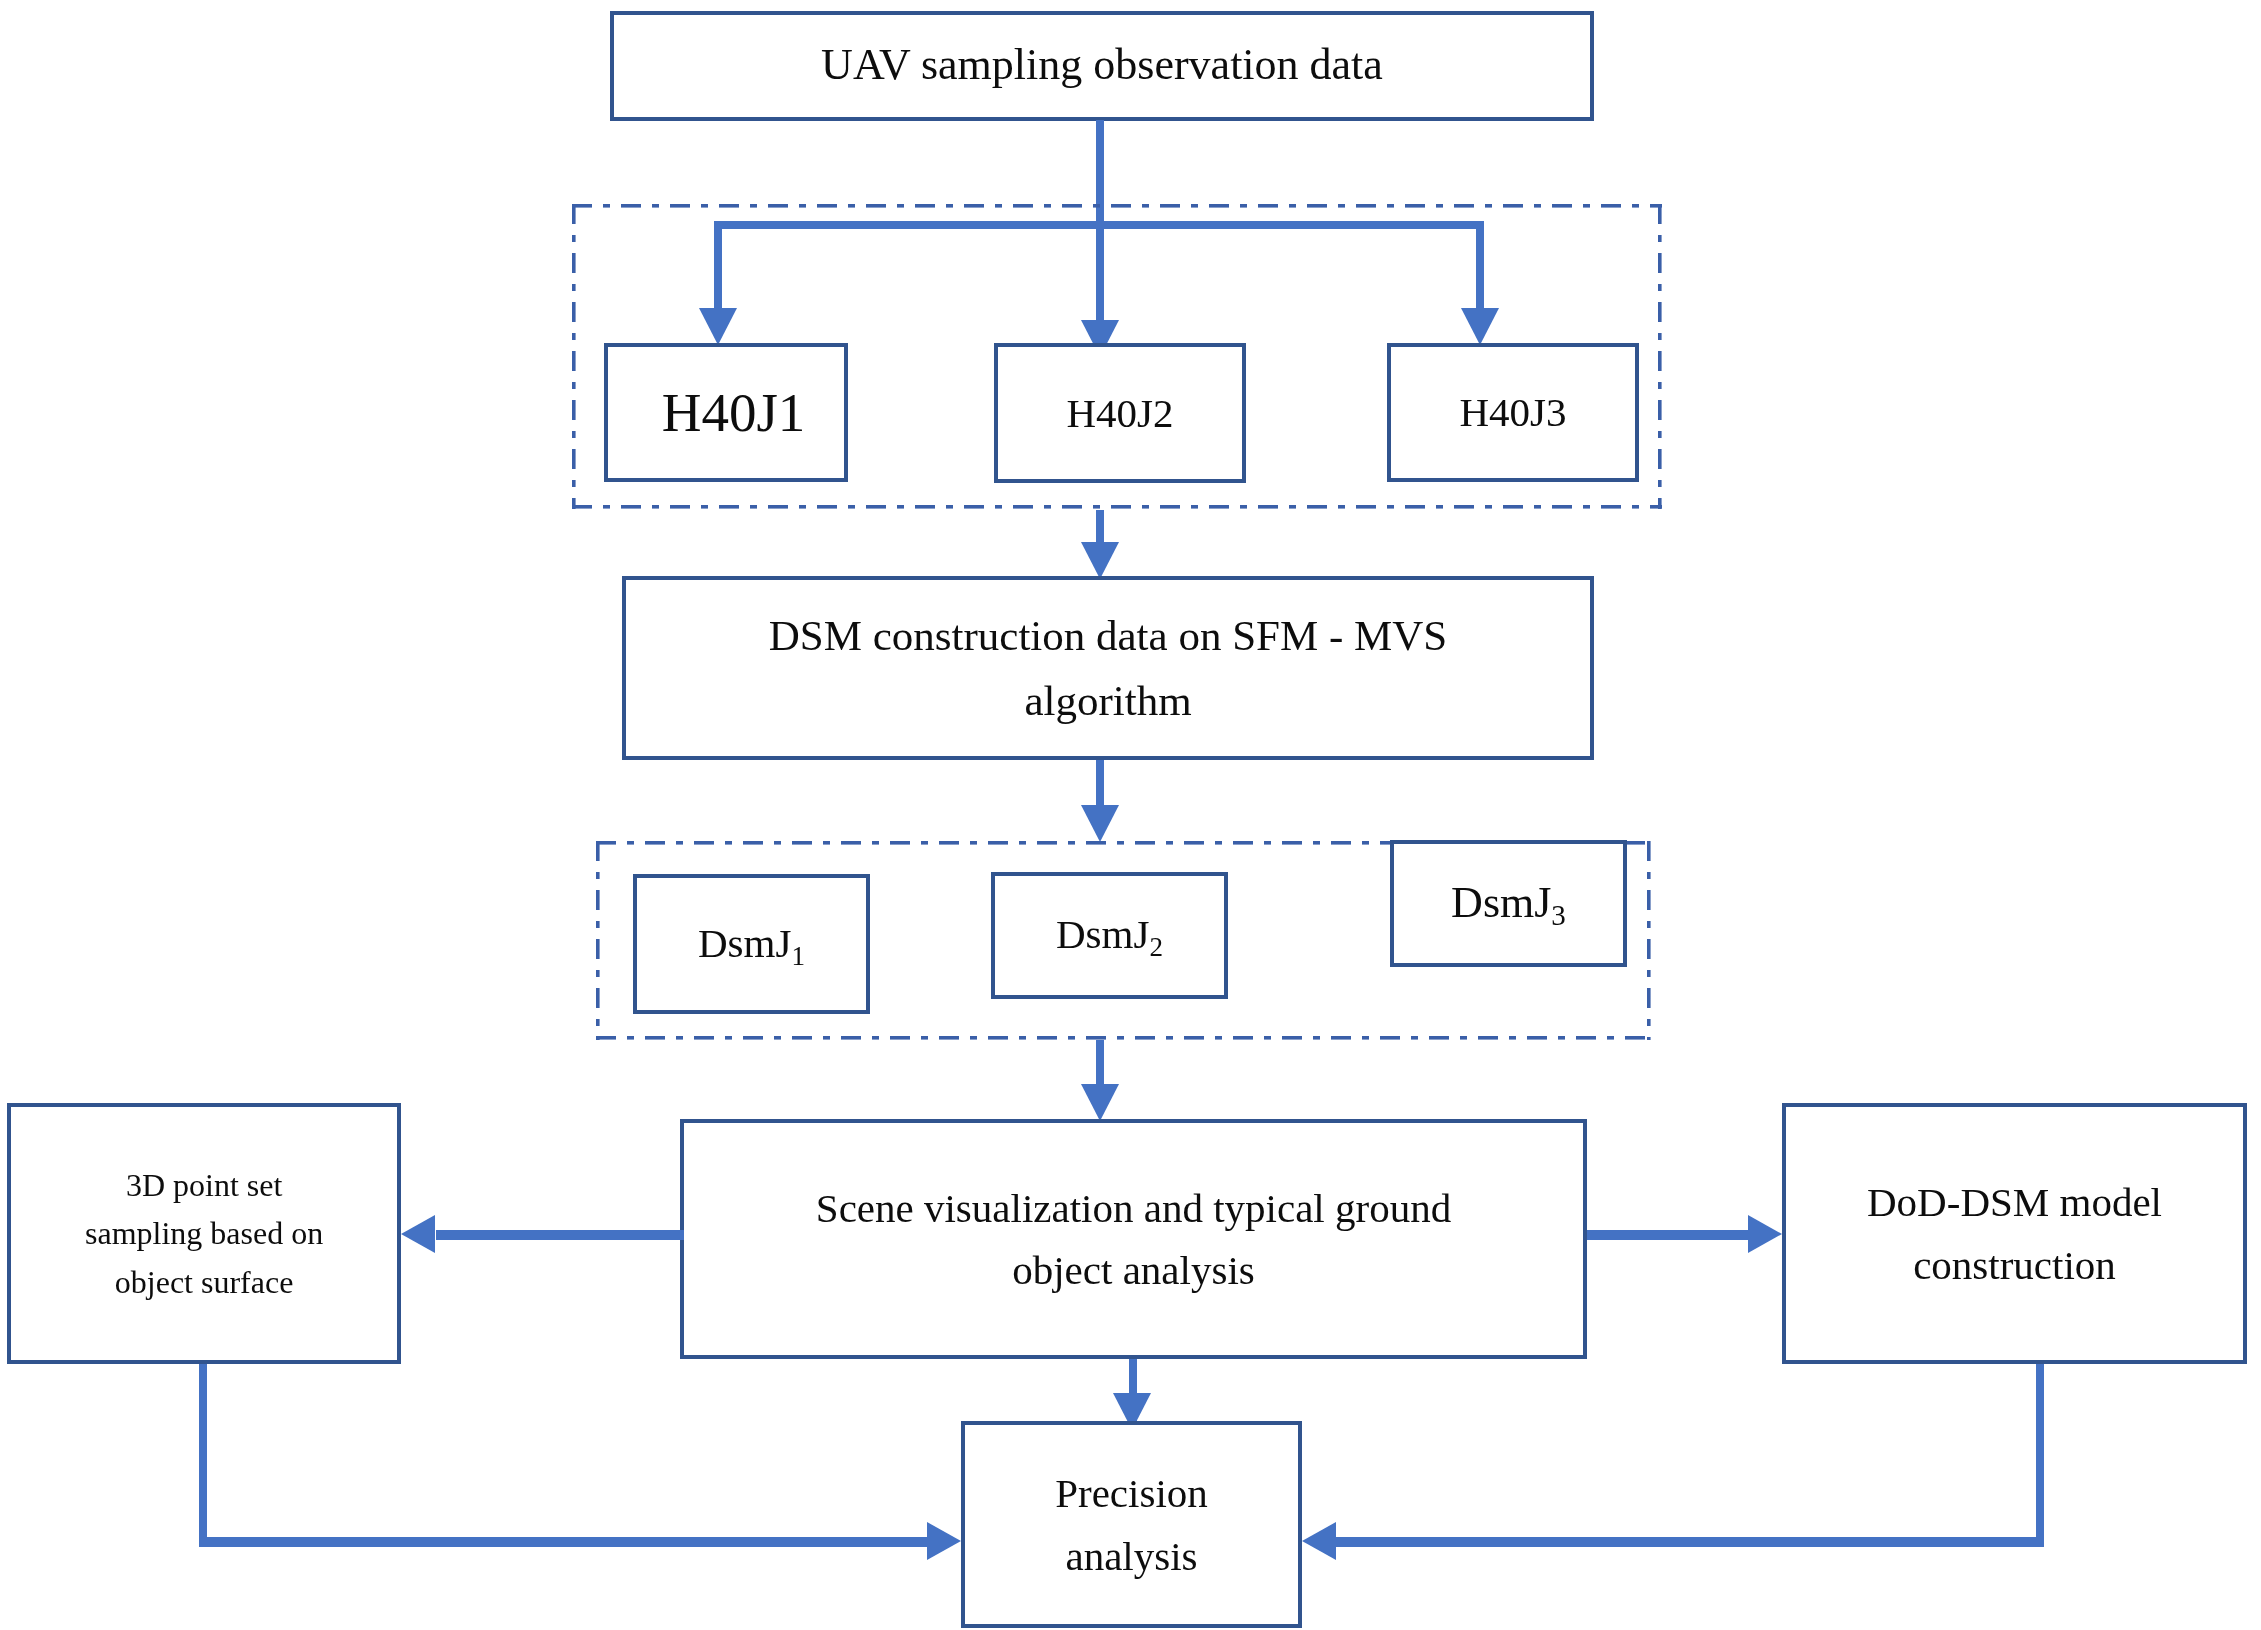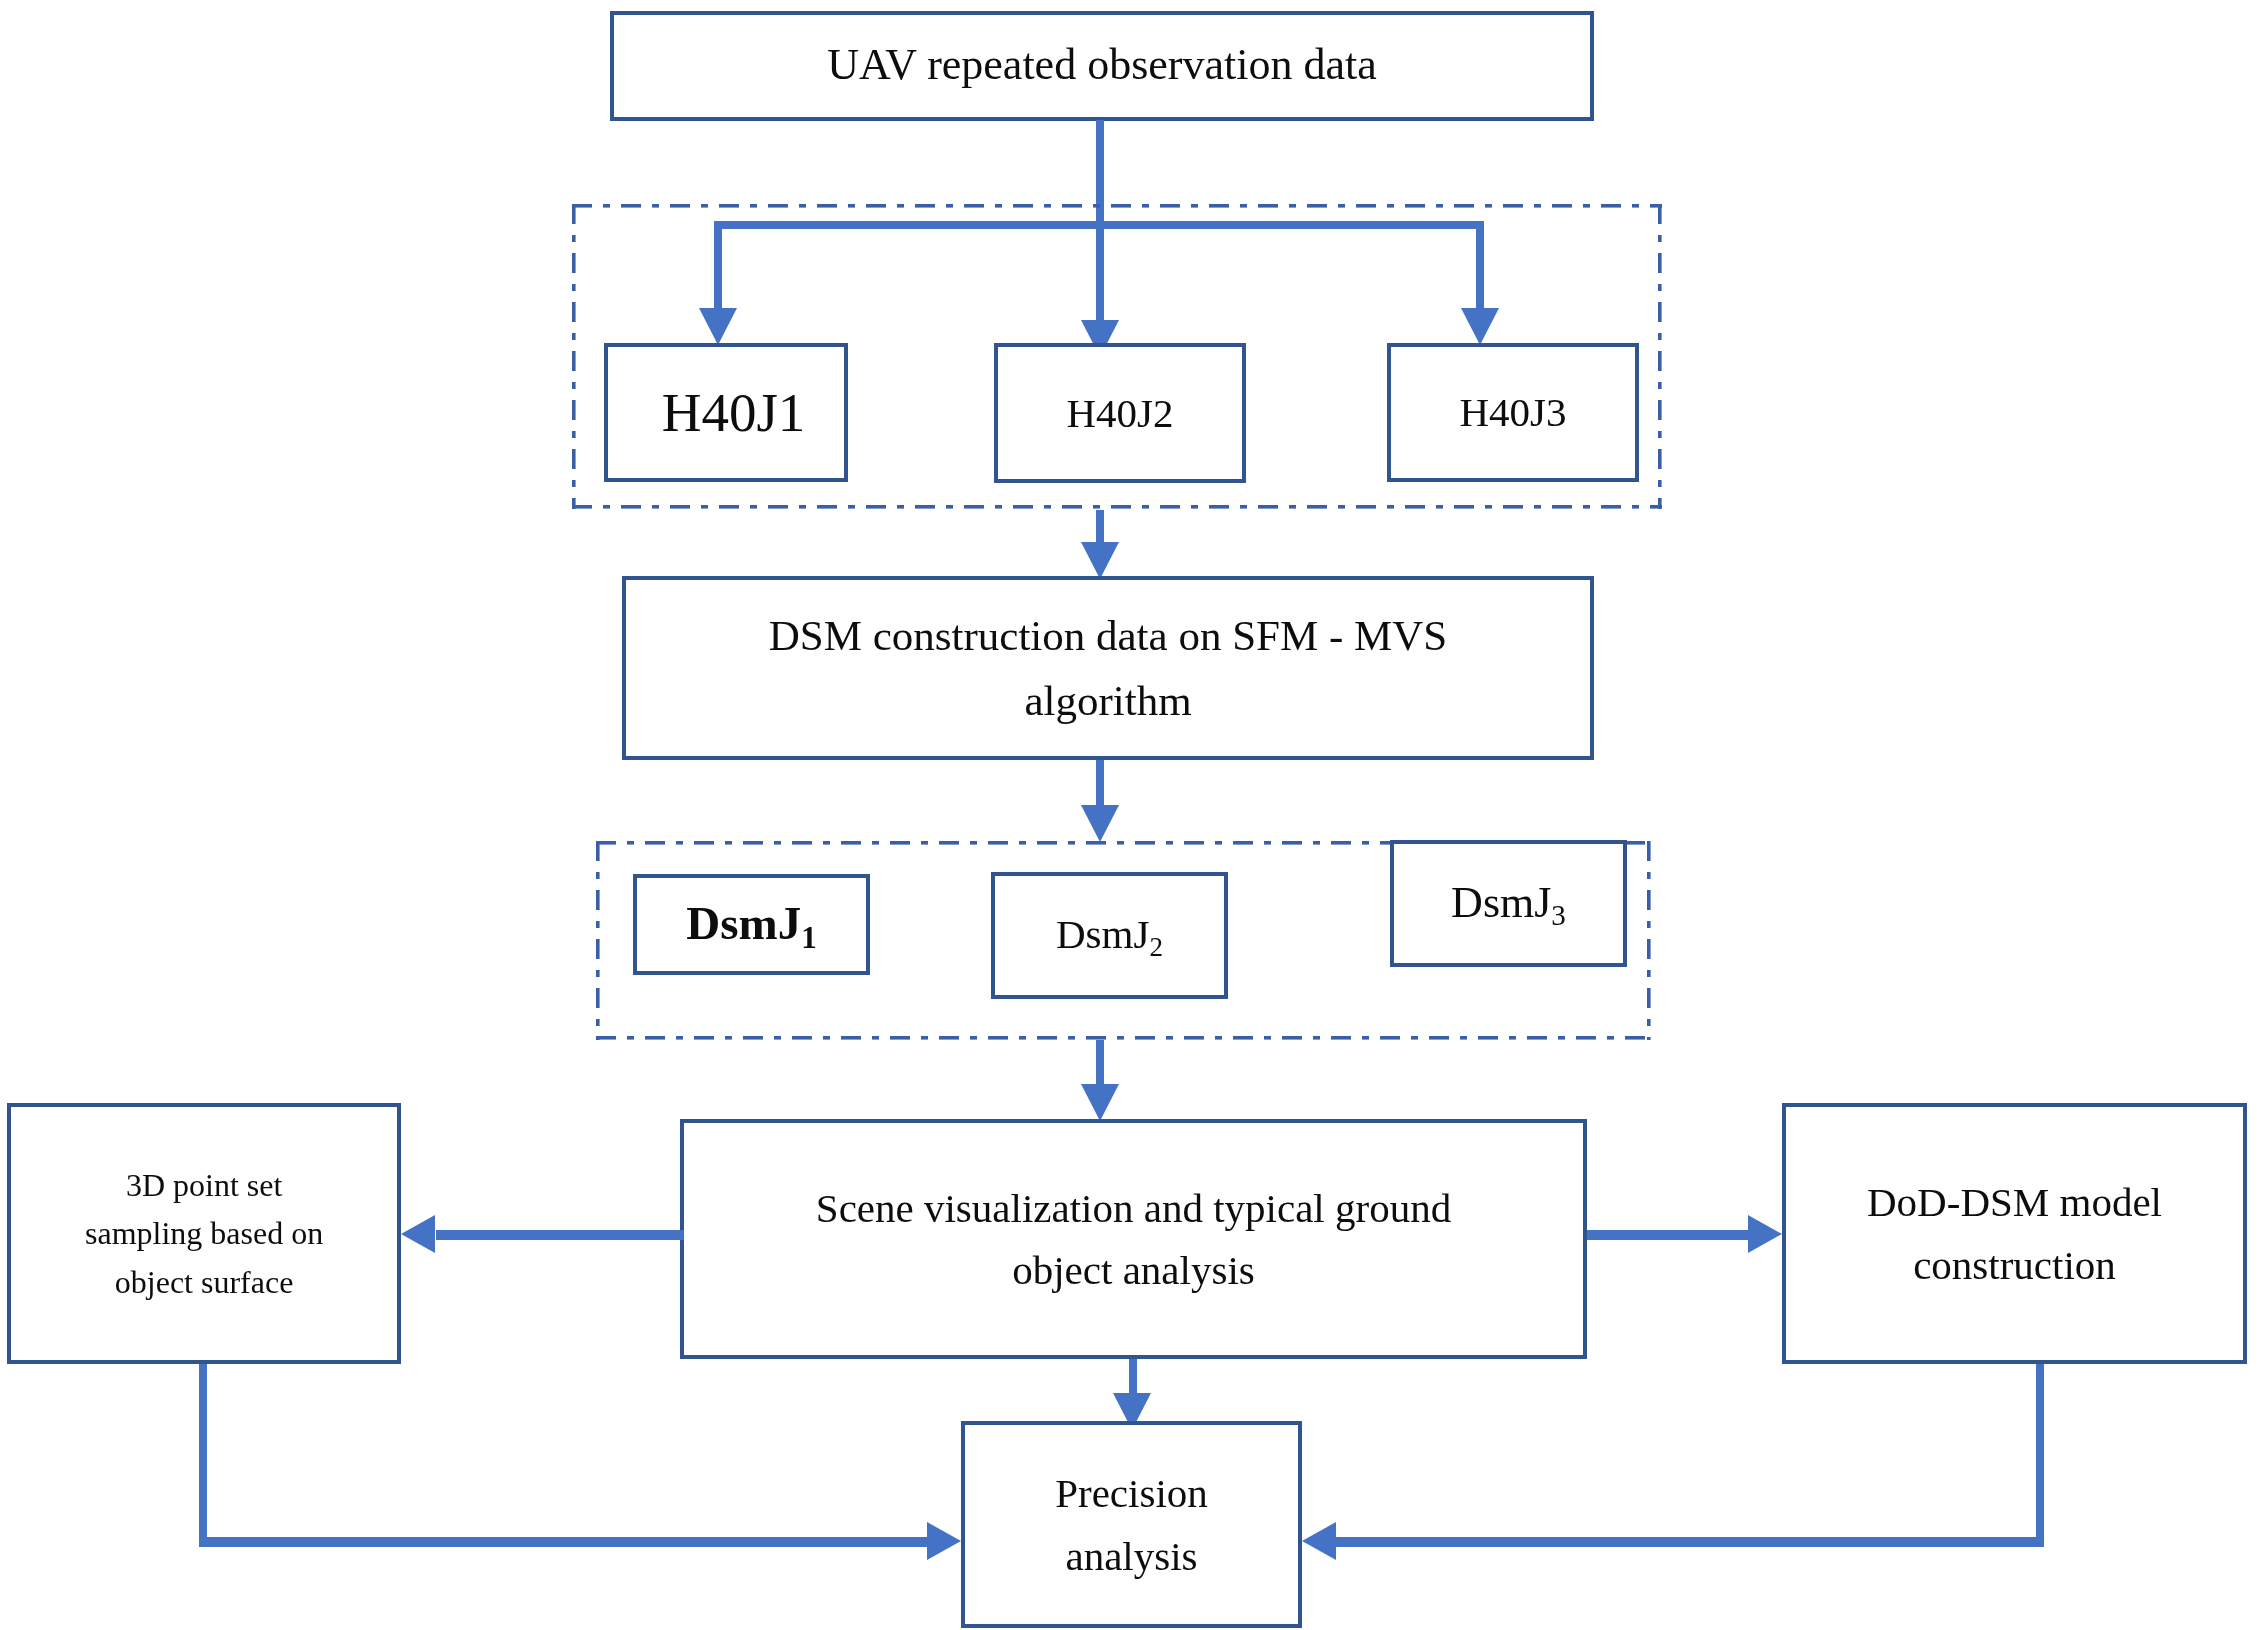--- a/index.html
+++ b/index.html
@@ -47,21 +47,21 @@
   .ah-right{border-top:19.6px solid transparent;border-bottom:19.6px solid transparent;border-left:34px solid #4472C4;}
 
   sub{font-size:0.66em;vertical-align:-0.28em;}
 </style>
 </head>
 <body>
 
 <div id="canvas">
 
   <div class="node" style="left:610px;top:10.7px;width:984px;height:110px;font-size:44px;">
-    <span class="txt">UAV repeated observation data</span>
+    <span class="txt">UAV sampling observation data</span>
   </div>
 
   <div class="conn" style="left:1096px;top:120px;width:8.3px;height:101px;"></div>
 
   <div class="group" style="left:572px;top:204px;width:1090px;height:305px;"></div>
 
   <div class="conn" style="left:714px;top:221px;width:770px;height:8.3px;"></div>
   <div class="conn" style="left:714px;top:221px;width:8.3px;height:92px;"></div>
   <div class="conn" style="left:1096px;top:221px;width:8.3px;height:104px;"></div>
   <div class="conn" style="left:1476px;top:221px;width:8.3px;height:92px;"></div>
@@ -87,21 +87,21 @@
       <span>DSM construction data on SFM - MVS</span><br>
       <span>algorithm</span>
     </span>
   </div>
 
   <div class="conn" style="left:1096px;top:760px;width:8.3px;height:62px;"></div>
   <div class="arrowhead ah-down" style="left:1081px;top:805px;"></div>
 
   <div class="group" style="left:596px;top:841px;width:1055px;height:199px;"></div>
 
-  <div class="node" style="left:633px;top:874px;width:237px;height:101px;font-size:47px;font-weight:bold;">
+  <div class="node" style="left:633px;top:874px;width:237px;height:140px;font-size:41px;">
     <span class="txt"><span>DsmJ</span><sub>1</sub></span>
   </div>
   <div class="node" style="left:991px;top:872px;width:237px;height:127px;font-size:41px;">
     <span class="txt"><span>DsmJ</span><sub>2</sub></span>
   </div>
   <div class="node" style="left:1390px;top:840px;width:237px;height:127px;font-size:44px;">
     <span class="txt"><span>DsmJ</span><sub>3</sub></span>
   </div>
 
   <div class="conn" style="left:1096px;top:1040px;width:8.3px;height:59px;"></div>

